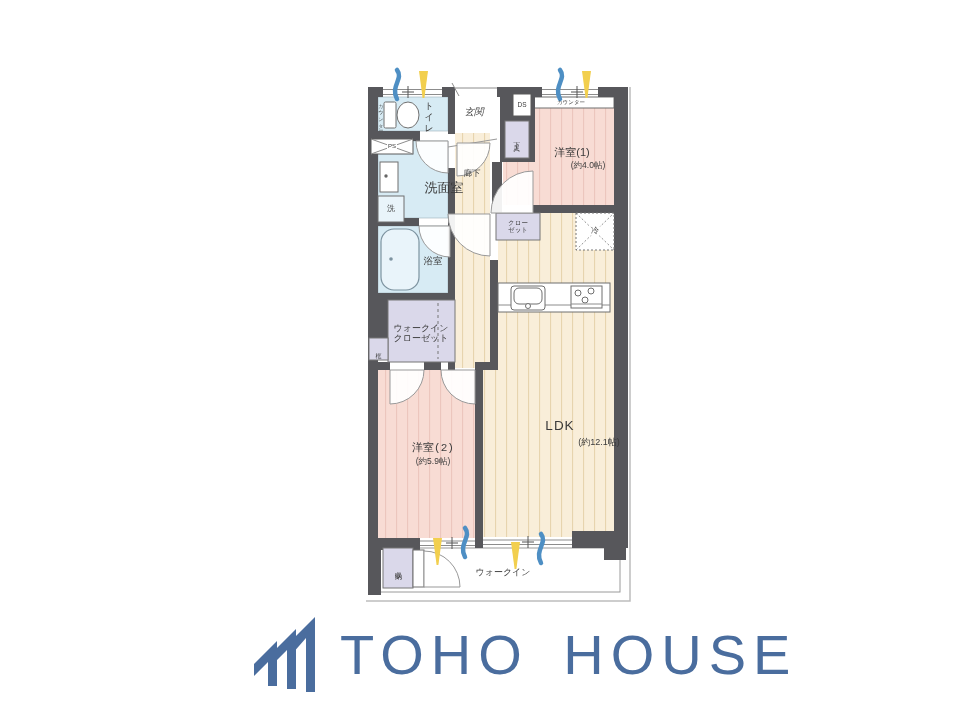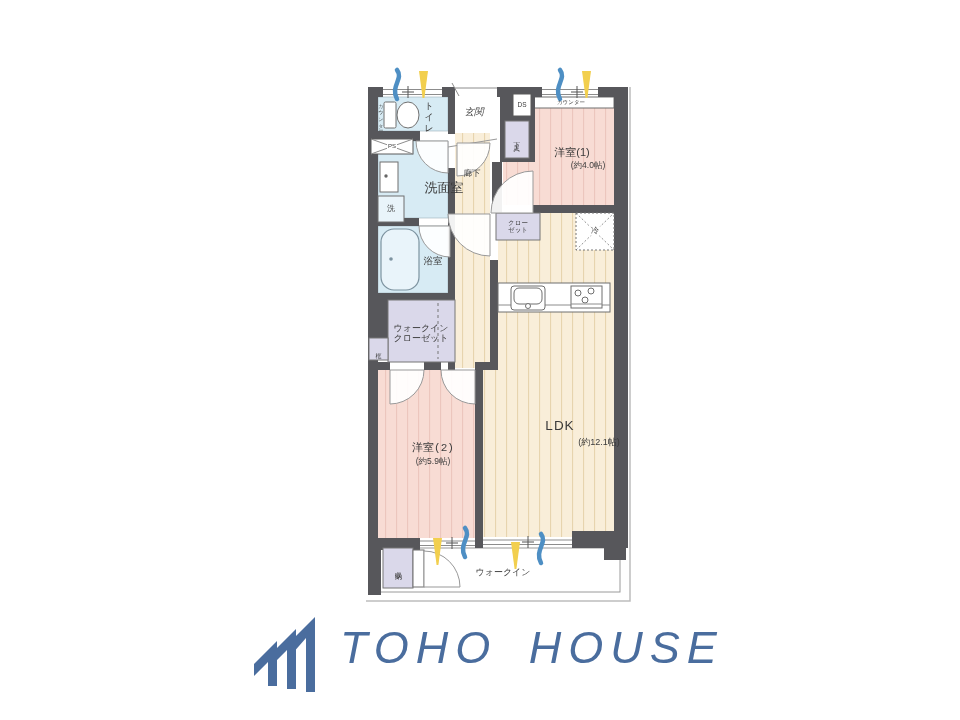--- a/index.html
+++ b/index.html
@@ -11,22 +11,22 @@
   .v{writing-mode:vertical-rl;text-orientation:upright;letter-spacing:1px;}
   .chip{background:#fff;padding:0 1px;}
   .wall{fill:var(--c-wall,#57575b);}
   .blue{fill:var(--c-water,#d7ebf4);stroke:#9bb0ba;stroke-width:.6;}
   .purple{fill:var(--c-purple,#dad8ea);stroke:#777;stroke-width:1;}
   .whitebox{fill:#fff;stroke:#5a5a5a;stroke-width:1;}
   .fx{fill:#fff;stroke:#6f6f6f;stroke-width:1;}
   .thin{stroke:#8c8c8c;stroke-width:1;fill:none;}
   .door{fill:#fff;fill-opacity:.92;stroke:#999;stroke-width:1;}
   .logo{position:absolute;left:252px;top:610px;display:flex;align-items:center;gap:18px;}
-  .logo-text{font-size:45px;letter-spacing:7px;word-spacing:12px;color:var(--c-logo,#4a6d9e);
-             font-weight:400;font-style:italic;}
+  .logo-text{font-size:56px;letter-spacing:7px;word-spacing:12px;color:var(--c-logo,#4a6d9e);
+             font-weight:400;}
 </style>
 </head>
 <body>
 
 <div class="stage">
 
   <svg class="plan-svg" width="960" height="720" viewBox="0 0 960 720">
     <defs>
       <pattern id="pinkF" width="11" height="12" patternUnits="userSpaceOnUse">
         <rect width="11" height="12" style="fill:var(--c-pink,#f8dcd4)"></rect>

